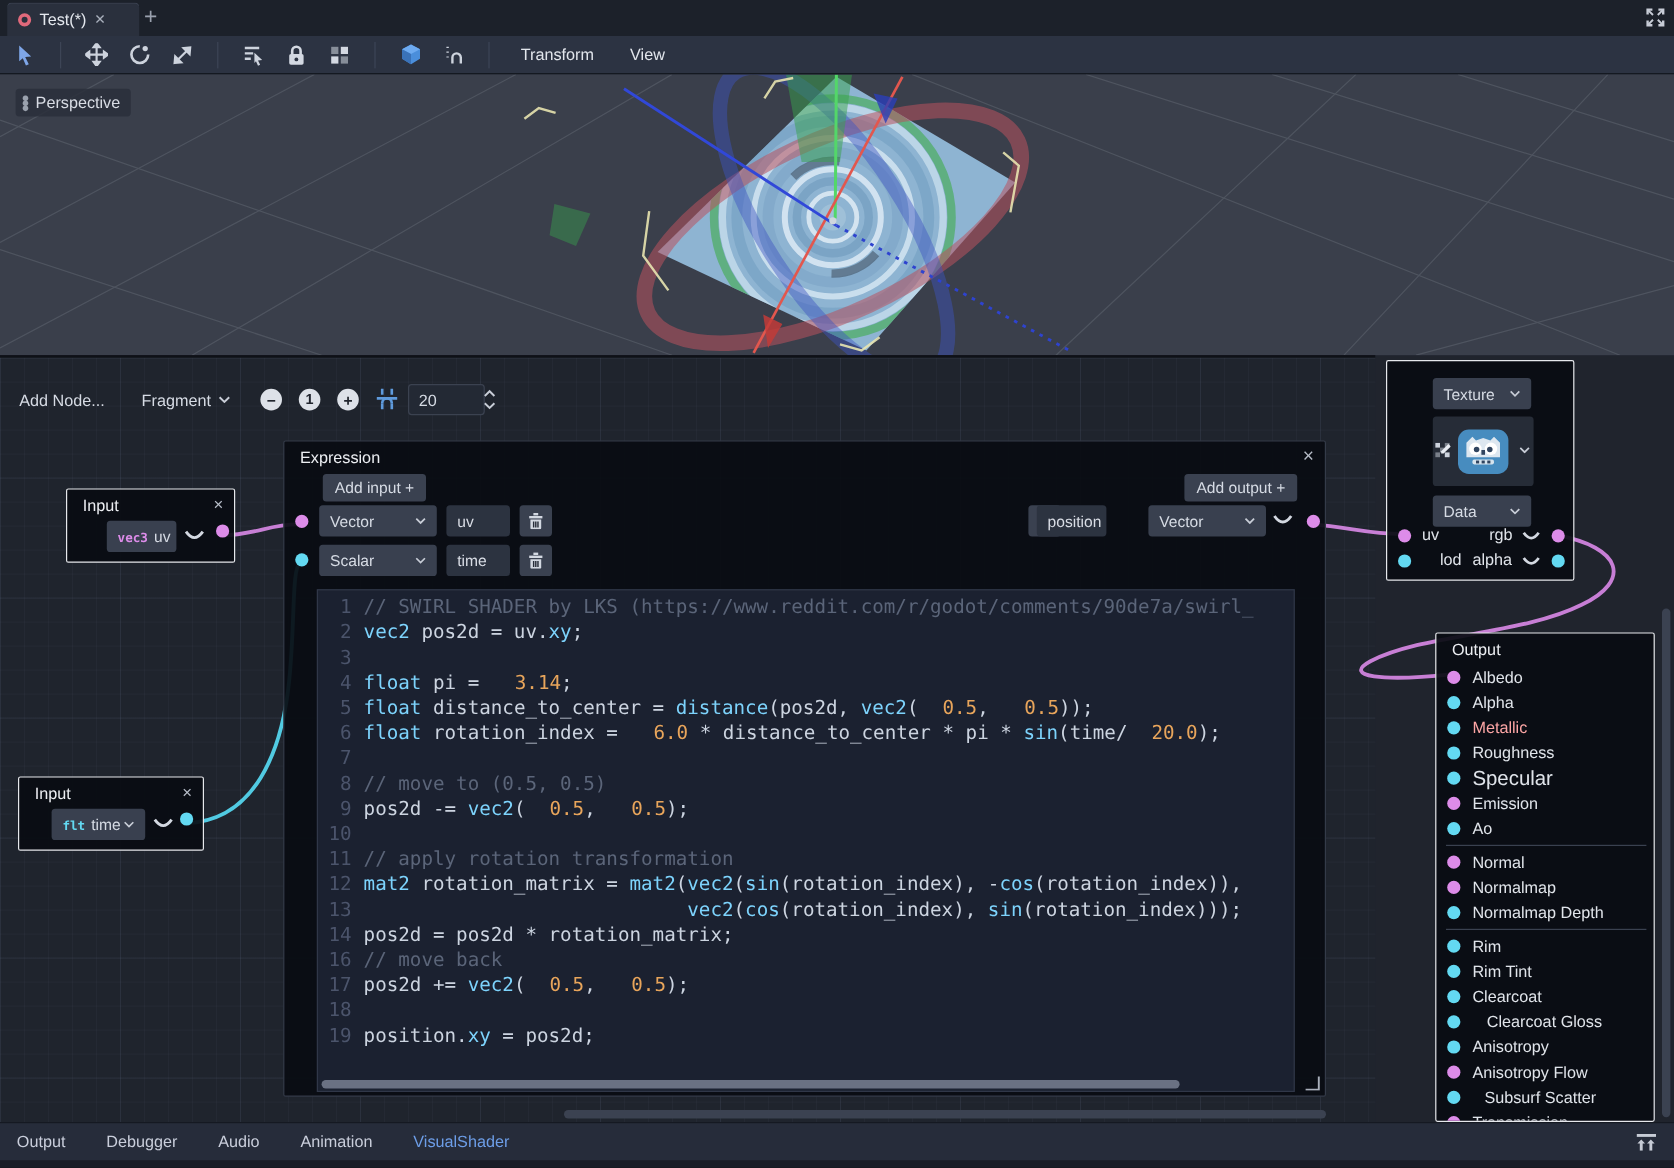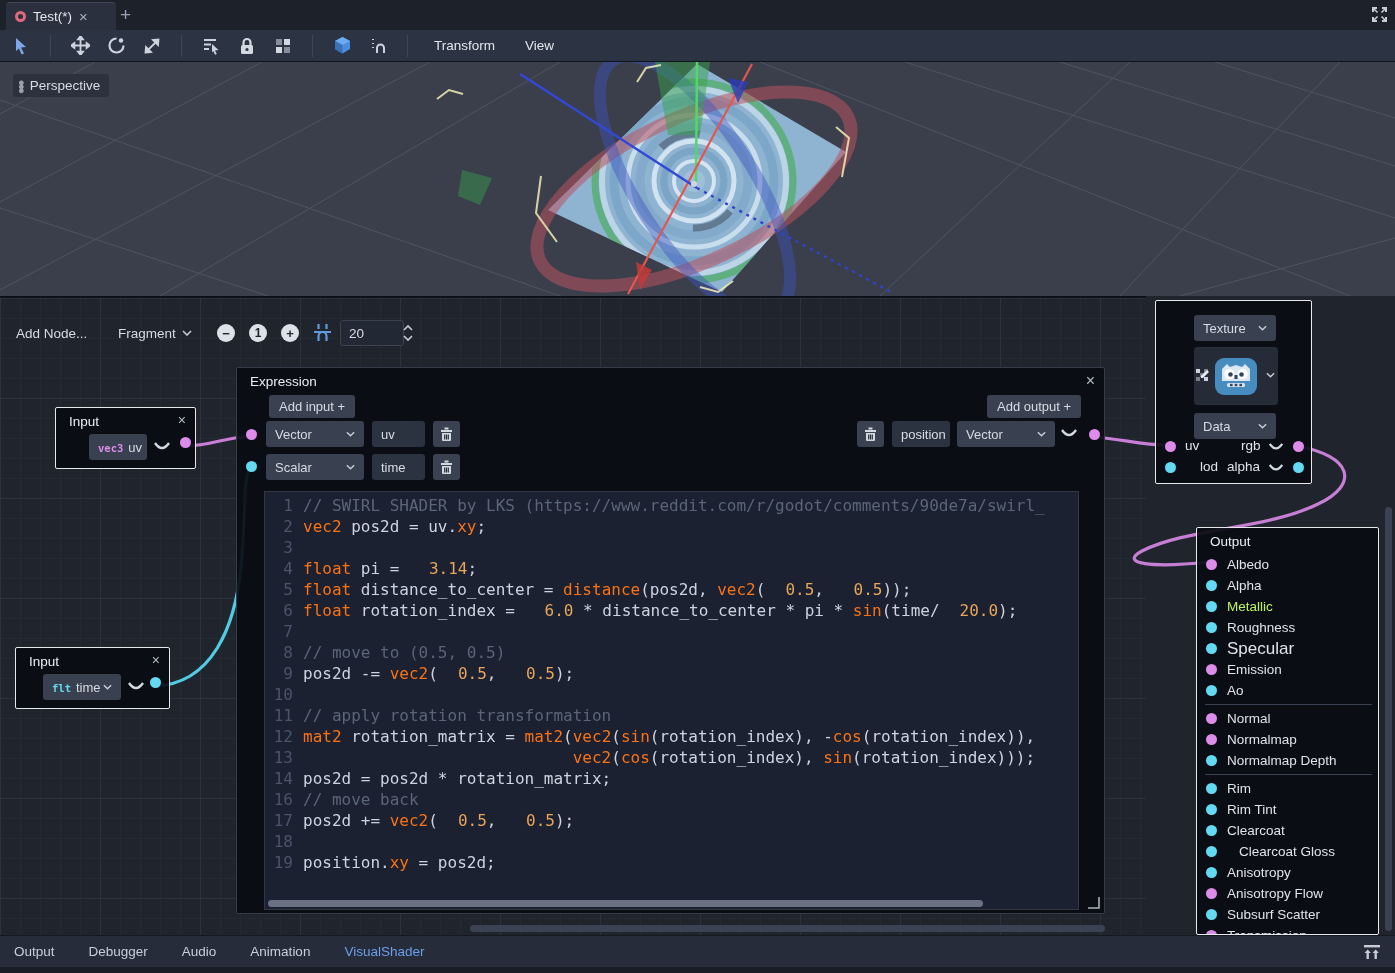--- a/index.html
+++ b/index.html
@@ -66,21 +66,21 @@
   .badge.vec{color:var(--c-vector);}
   .badge.flt{color:var(--c-scalar);}
   .portlabel{color:#e0e4ea;font-size:13.5px;position:absolute;}
 
   
   #code{left:264px;top:489px;width:815px;height:419px;position:absolute;background:#1b2130;
         border:1px solid #303748;box-sizing:border-box;overflow:hidden;
         font-family:"DejaVu Sans Mono",monospace;font-size:16px;line-height:21px;padding-top:3px;}
   .code-line{display:flex;white-space:pre;height:21px;}
   .ln{width:28px;text-align:right;color:#4b546b;margin-right:10px;flex:none;user-select:none;}
-  .seg-p{color:#ccd4e0;} .seg-k{color:#f97316;} .seg-n{color:#e8a55b;margin-left:20px;} .seg-c{color:#5b6579;}
+  .seg-p{color:#ccd4e0;} .seg-k{color:#7dd3fc;} .seg-n{color:#e8a55b;margin-left:20px;} .seg-c{color:#5b6579;}
   #code-hscroll{position:absolute;left:268px;top:898px;width:715px;height:7px;background:#6a7183;border-radius:4px;}
   .scroll-thumb{position:absolute;background:#3b4251;border-radius:4px;}
 
   
   .oport-row{display:flex;align-items:center;height:21px;gap:10px;padding-left:9px;}
   .oport-dot{width:11px;height:11px;border-radius:50%;flex:none;}
   .oport-sep{height:1px;background:#3a4150;margin:3px 8px;}
 
   
   #statusbar{left:0;top:935px;width:1395px;height:32px;background:#262c3a;border-top:1px solid #151922;
@@ -386,21 +386,21 @@
               <rect x="4.5" y="0.5" width="4" height="2"></rect>
               <path d="M2 6 h9 v7 a1 1 0 0 1 -1 1 h-7 a1 1 0 0 1 -1 -1 Z"></path>
             </g>
             <g stroke="#262c38" stroke-width="1.2">
               <line x1="4.7" y1="7.5" x2="4.7" y2="12.5"></line>
               <line x1="6.5" y1="7.5" x2="6.5" y2="12.5"></line>
               <line x1="8.3" y1="7.5" x2="8.3" y2="12.5"></line>
             </g>
           </svg>
         </div>
-      <div class="nfield" style="left:655px;top:53px;width:58px;">position</div>
+      <div class="nfield" style="left:627px;top:53px;width:58px;">position</div>
       <div class="nselect" style="left:720px;top:53px;width:98px;">
         <span>Vector</span>
         <svg width="9" height="6" viewBox="0 0 10 6">
             <polyline points="1,1 5,5 9,1" stroke="#c7ccd6" stroke-width="1.6" fill="none"></polyline>
           </svg>
         </div>
       <svg class="abs" style="left:823px;top:60px;" width="18" height="12" viewBox="0 0 18 12">
           <path d="M2 2 Q9 12 16 2" stroke="#d3d8e1" stroke-width="2.4" fill="none"></path>
         </svg>
       <span class="dot vector" style="left:852px;top:61px;"></span>
@@ -498,21 +498,21 @@
           <div class="oport-row">
             <span class="oport-dot" style="background: rgb(221, 140, 233);"></span>
             <span style="color: rgb(224, 228, 234); font-size: 13.5px;">Albedo</span>
           </div>
           <div class="oport-row">
             <span class="oport-dot" style="background: rgb(99, 217, 242);"></span>
             <span style="color: rgb(224, 228, 234); font-size: 13.5px;">Alpha</span>
           </div>
           <div class="oport-row">
             <span class="oport-dot" style="background: rgb(99, 217, 242);"></span>
-            <span style="color: #bef264; font-size: 13.5px;">Metallic</span>
+            <span style="color: #fca5a5; font-size: 13.5px;">Metallic</span>
           </div>
           <div class="oport-row">
             <span class="oport-dot" style="background: rgb(99, 217, 242);"></span>
             <span style="color: rgb(224, 228, 234); font-size: 13.5px;">Roughness</span>
           </div>
           <div class="oport-row">
             <span class="oport-dot" style="background: rgb(99, 217, 242);"></span>
             <span style="color: rgb(224, 228, 234); font-size: 17px;">Specular</span>
           </div>
           <div class="oport-row">
@@ -556,21 +556,21 @@
           <div class="oport-row">
             <span class="oport-dot" style="background: rgb(99, 217, 242);"></span>
             <span style="color: rgb(224, 228, 234); font-size: 13.5px;">Anisotropy</span>
           </div>
           <div class="oport-row">
             <span class="oport-dot" style="background: rgb(221, 140, 233);"></span>
             <span style="color: rgb(224, 228, 234); font-size: 13.5px;">Anisotropy Flow</span>
           </div>
           <div class="oport-row">
             <span class="oport-dot" style="background: rgb(99, 217, 242);"></span>
-            <span style="color: rgb(224, 228, 234); font-size: 13.5px;">Subsurf Scatter</span>
+            <span style="color: rgb(224, 228, 234); font-size: 13.5px; margin-left: 10px;">Subsurf Scatter</span>
           </div>
           <div class="oport-row">
             <span class="oport-dot" style="background: rgb(221, 140, 233);"></span>
             <span style="color: rgb(224, 228, 234); font-size: 13.5px;">Transmission</span>
           </div>
         </div>
     </div>
 
     <div class="scroll-thumb" style="left:470px;top:627px;width:635px;height:7px;"></div>
     <div class="scroll-thumb" style="left:1385px;top:209px;width:7px;height:424px;"></div>

